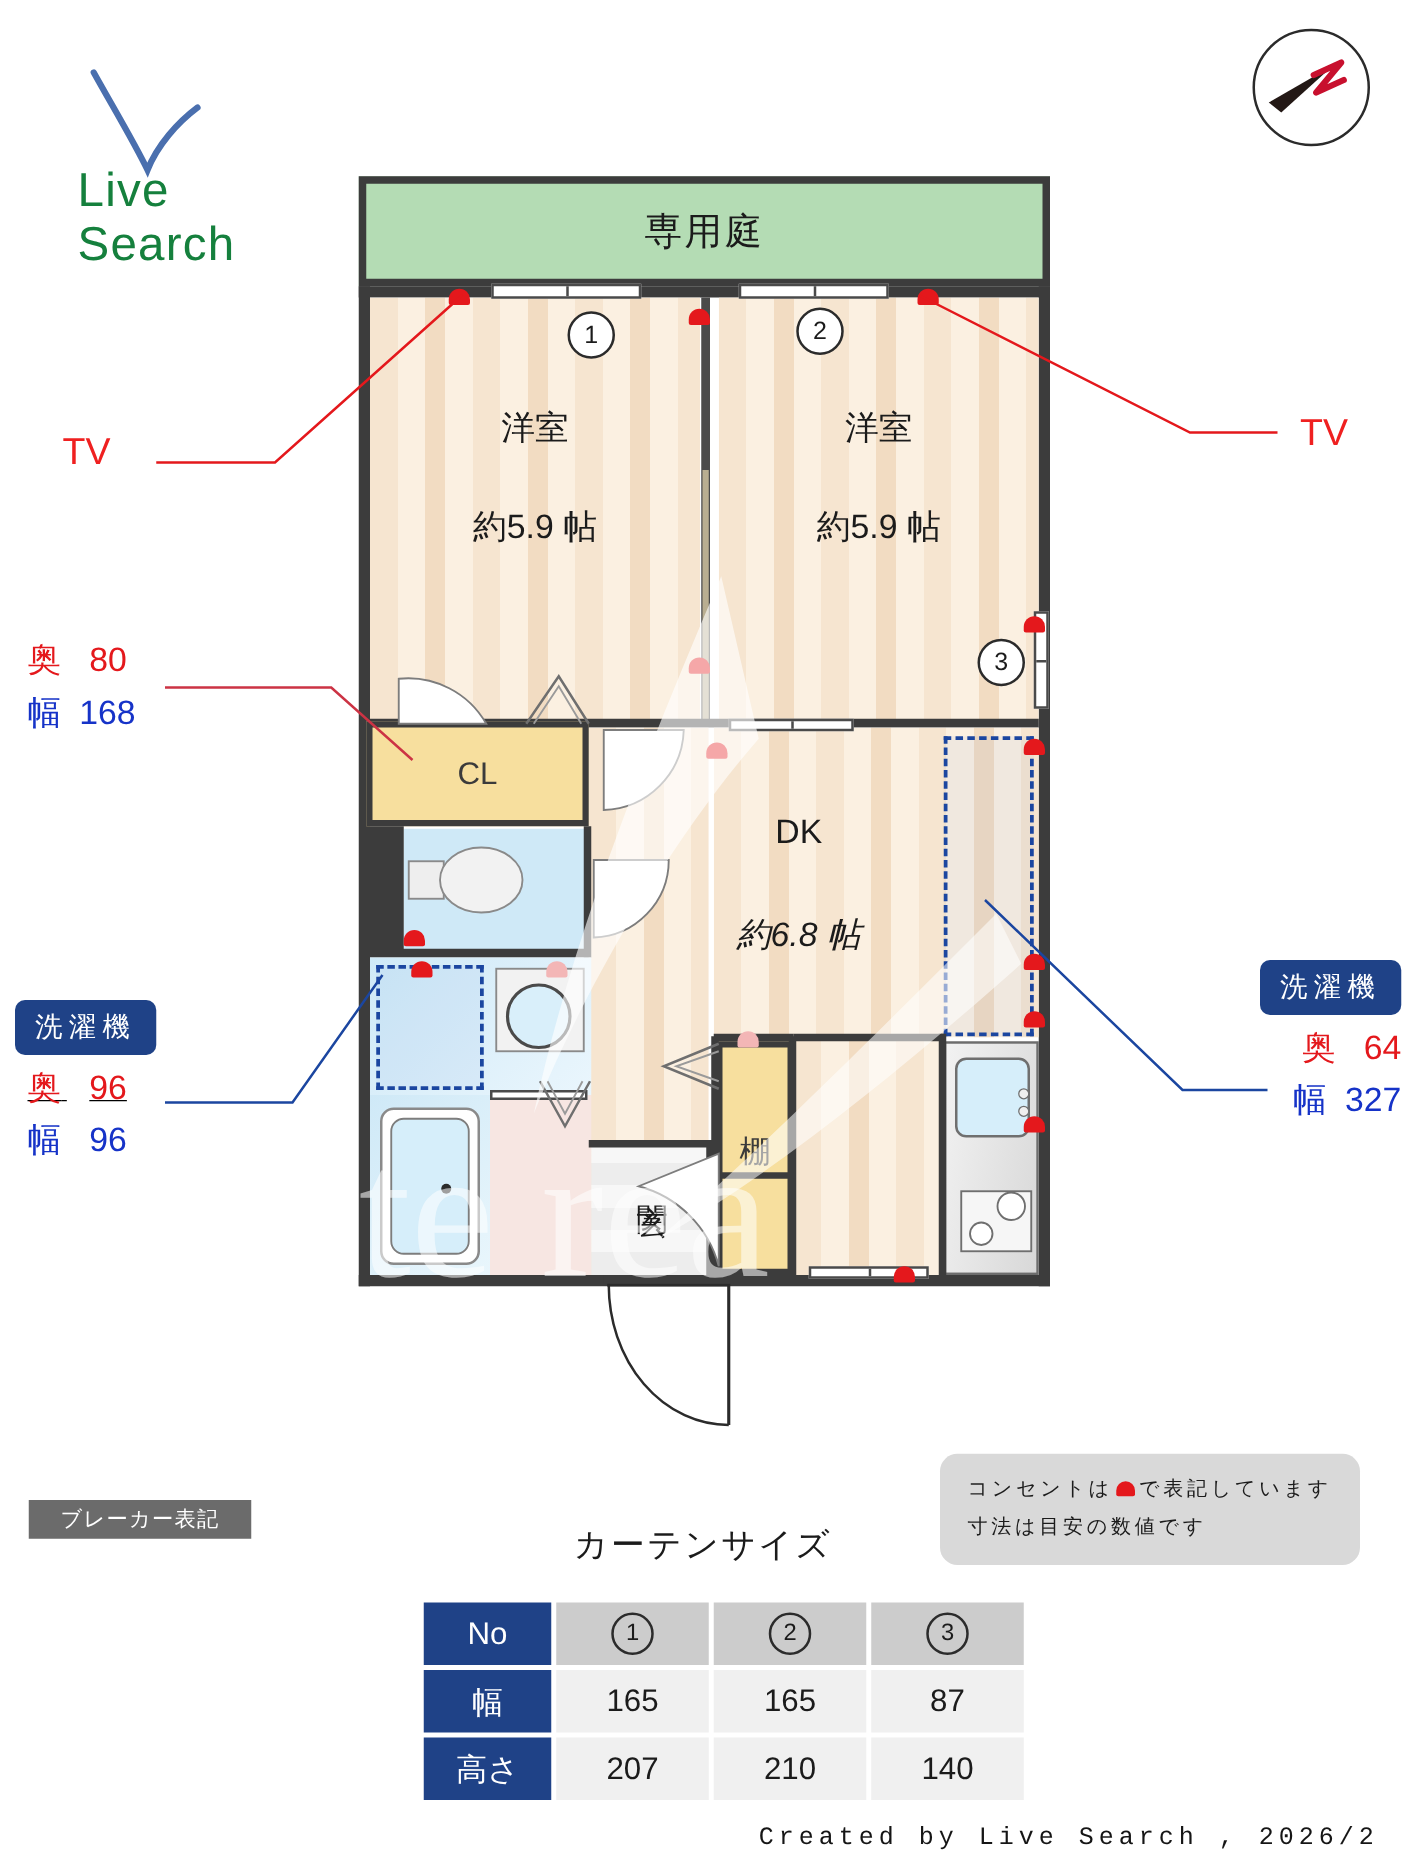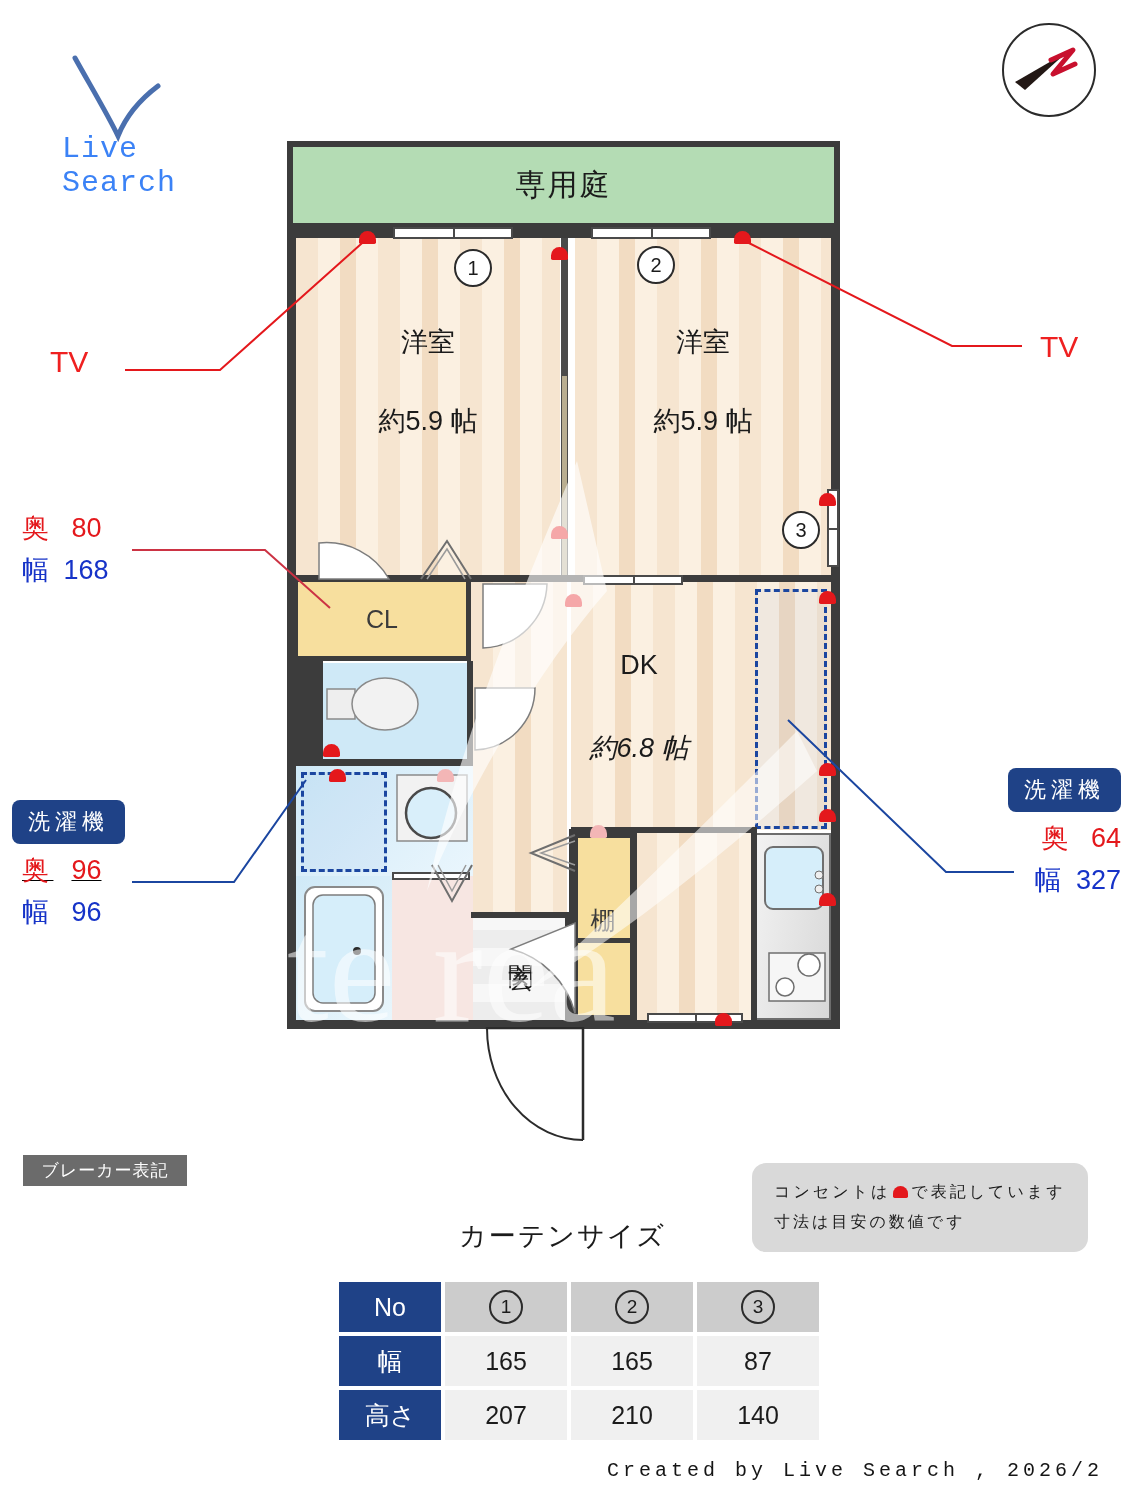--- a/index.html
+++ b/index.html
@@ -6,22 +6,22 @@
   body{
     width:1125px;height:1500px;position:relative;background:#ffffff;
     font-family:"Liberation Sans","DejaVu Sans",sans-serif;
     overflow:hidden;
   }
   .abs{position:absolute;}
 
   
   #logo{left:30px;top:40px;width:220px;height:140px;}
   #logo .logotext{
-    position:absolute;left:32px;top:92px;font-size:30px;letter-spacing:1px;
-    color:#3b82f6;font-family:Liberation Mono, monospace;
+    position:absolute;left:32px;top:92px;font-size:38px;letter-spacing:1px;
+    color:#15803d;font-family:Liberation Sans, sans-serif;
   }
 
   
   #compass{right:22px;top:16px;width:108px;height:108px;}
 
   
   #plan{left:287px;top:141px;width:553px;height:890px;}
   .wall{position:absolute;background:#3c3c3c;}
   .thinwall{position:absolute;background:#4a4a4a;}
   .room{position:absolute;overflow:hidden;}
@@ -66,21 +66,21 @@
 
   
   .annot{position:absolute;}
   .annot .oku{color:#e4181c;font-size:27px;white-space:nowrap;}
   .annot .haba{color:#1633c8;font-size:27px;white-space:nowrap;}
   .badge{display:inline-block;background:#1f4287;color:#fff;font-size:22px;
     padding:7px 16px;border-radius:8px;letter-spacing:5px;white-space:nowrap;}
   .tvlabel{color:#ef2020;font-size:30px;}
 
   
-  #breaker{left:23px;top:1155px;width:164px;}
+  #breaker{left:23px;top:1200px;width:178px;}
   #breaker .bhead{background:#6b6b6b;color:#fff;font-size:17px;text-align:center;padding:4px 0;letter-spacing:1px;}
   #breaker .bval{border:2px solid #6b6b6b;border-top:none;color:#e4181c;
     font-size:34px;text-align:center;padding:3px 0 7px;background:#fff;}
 
   
   #note{left:752px;top:1163px;background:#d9d9d9;border-radius:14px;
     padding:14px 22px;font-size:16px;color:#1b1b1b;letter-spacing:3px;line-height:1.9;}
   #note .dot{display:inline-block;width:15px;height:12px;background:#e4181c;
     border-radius:9px 9px 2px 2px;vertical-align:-1px;margin:0 3px;}
 

